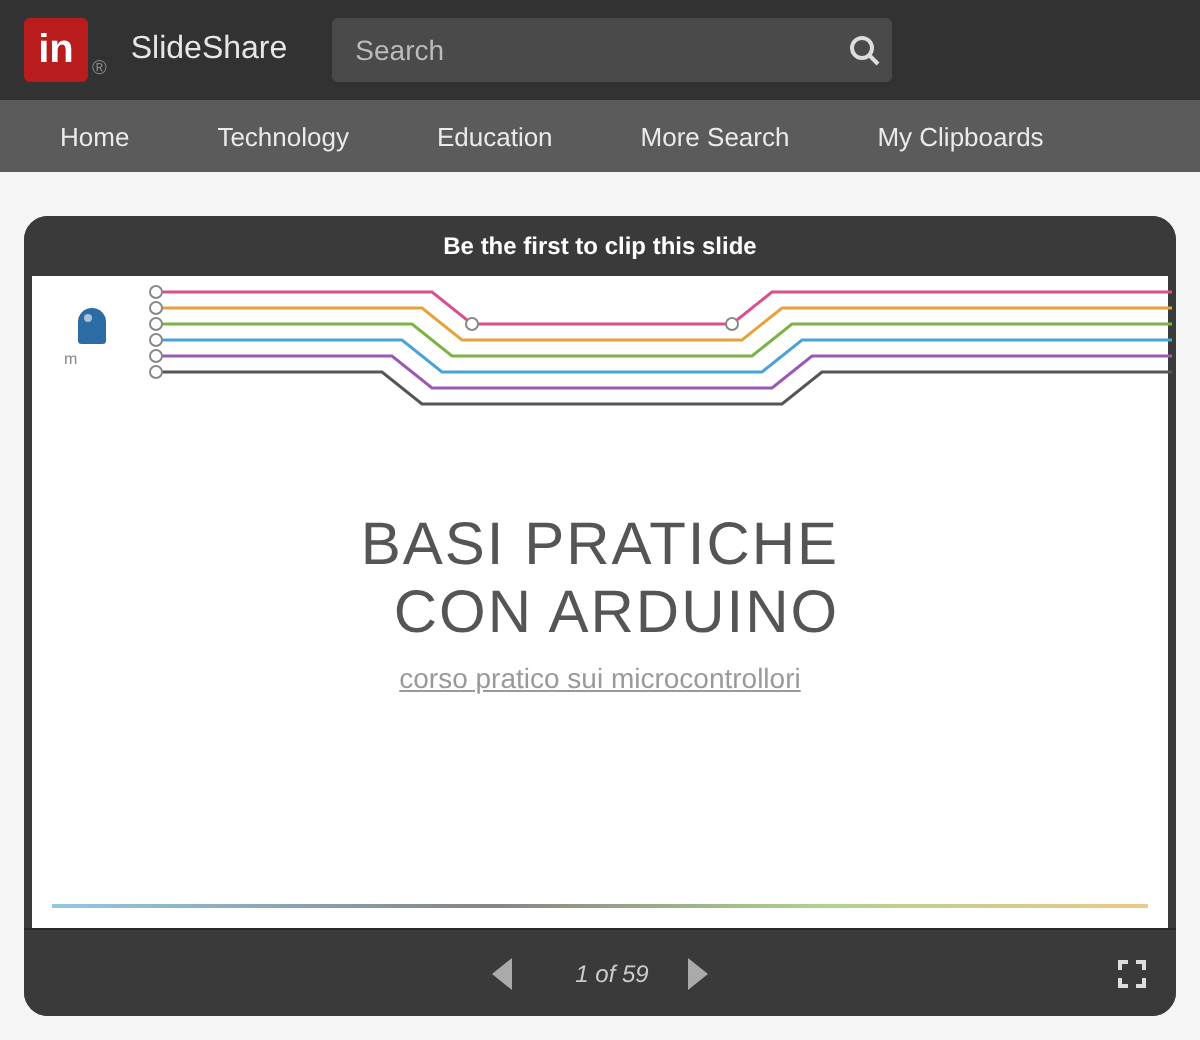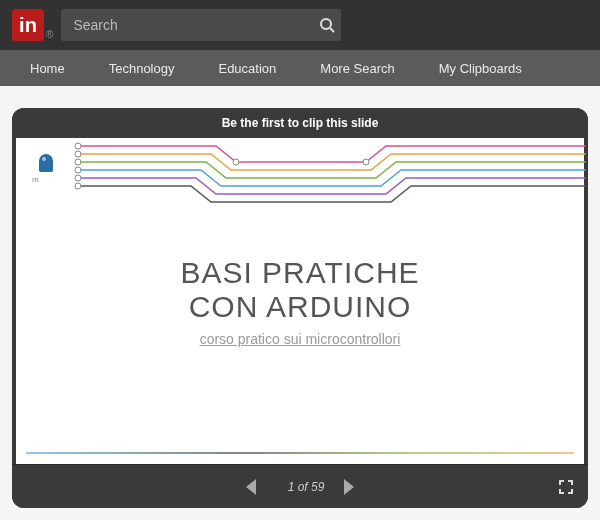--- a/index.html
+++ b/index.html
@@ -105,21 +105,21 @@
     display: flex;
     flex-direction: column;
     align-items: center;
     justify-content: center;
   }
   .slide-title {
     font-size: 30px;
     font-weight: 300;
     color: #555;
     letter-spacing: 1px;
-    text-align: center;
+    text-align: right;
     line-height: 1.15;
   }
   .slide-sub {
     font-size: 14px;
     color: #999;
     margin-top: 6px;
     font-weight: 300;
     text-decoration: underline;
   }
   .circuit {
@@ -189,20 +189,21 @@
     cursor: pointer;
   }
   svg { display: block; }
 </style>
 </head>
 <body>
 
 <div class="topbar">
   <div class="li-logo">in</div>
   <span class="reg">®</span>
+  <div class="brand">SlideShare</div>
   <div class="search-wrap">
     <input class="search-input" placeholder="Search" style="">
     <button class="search-btn">
       <svg width="16" height="16" viewBox="0 0 16 16" fill="none" stroke="currentColor" stroke-width="2">
         <circle cx="7" cy="7" r="5"></circle>
           <line x1="11" y1="11" x2="15" y2="15"></line>
       </svg>
     </button>
   </div>
 </div>

